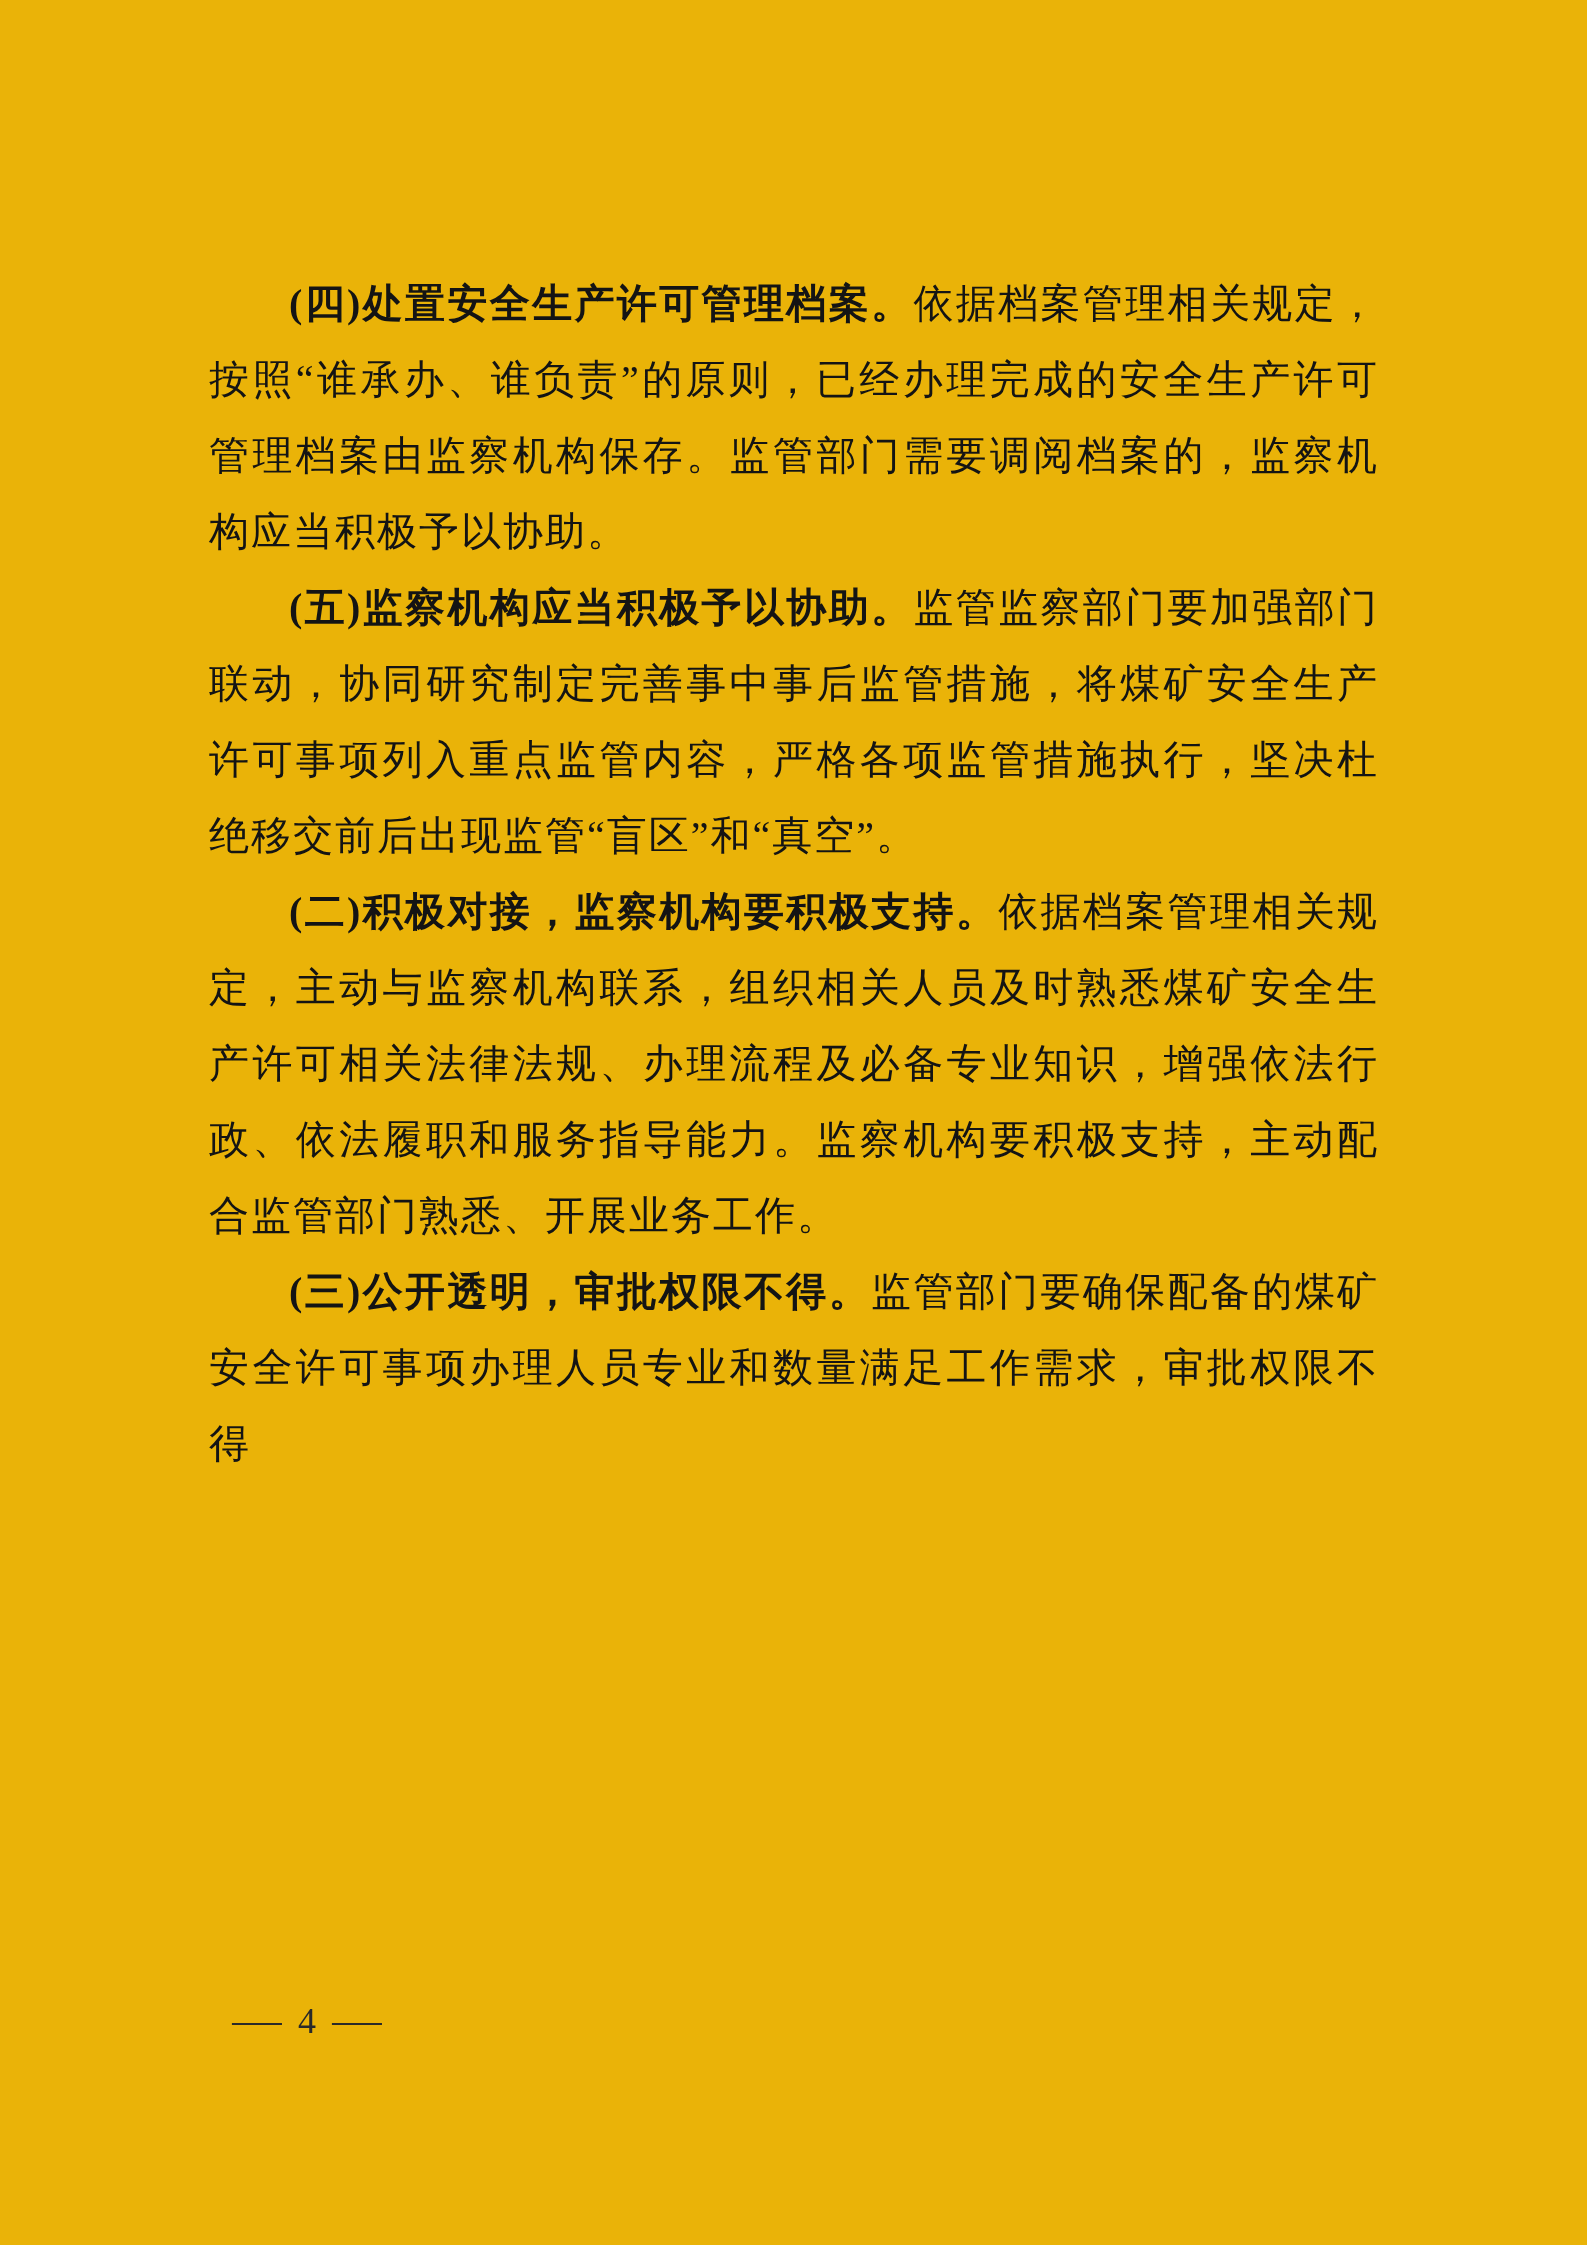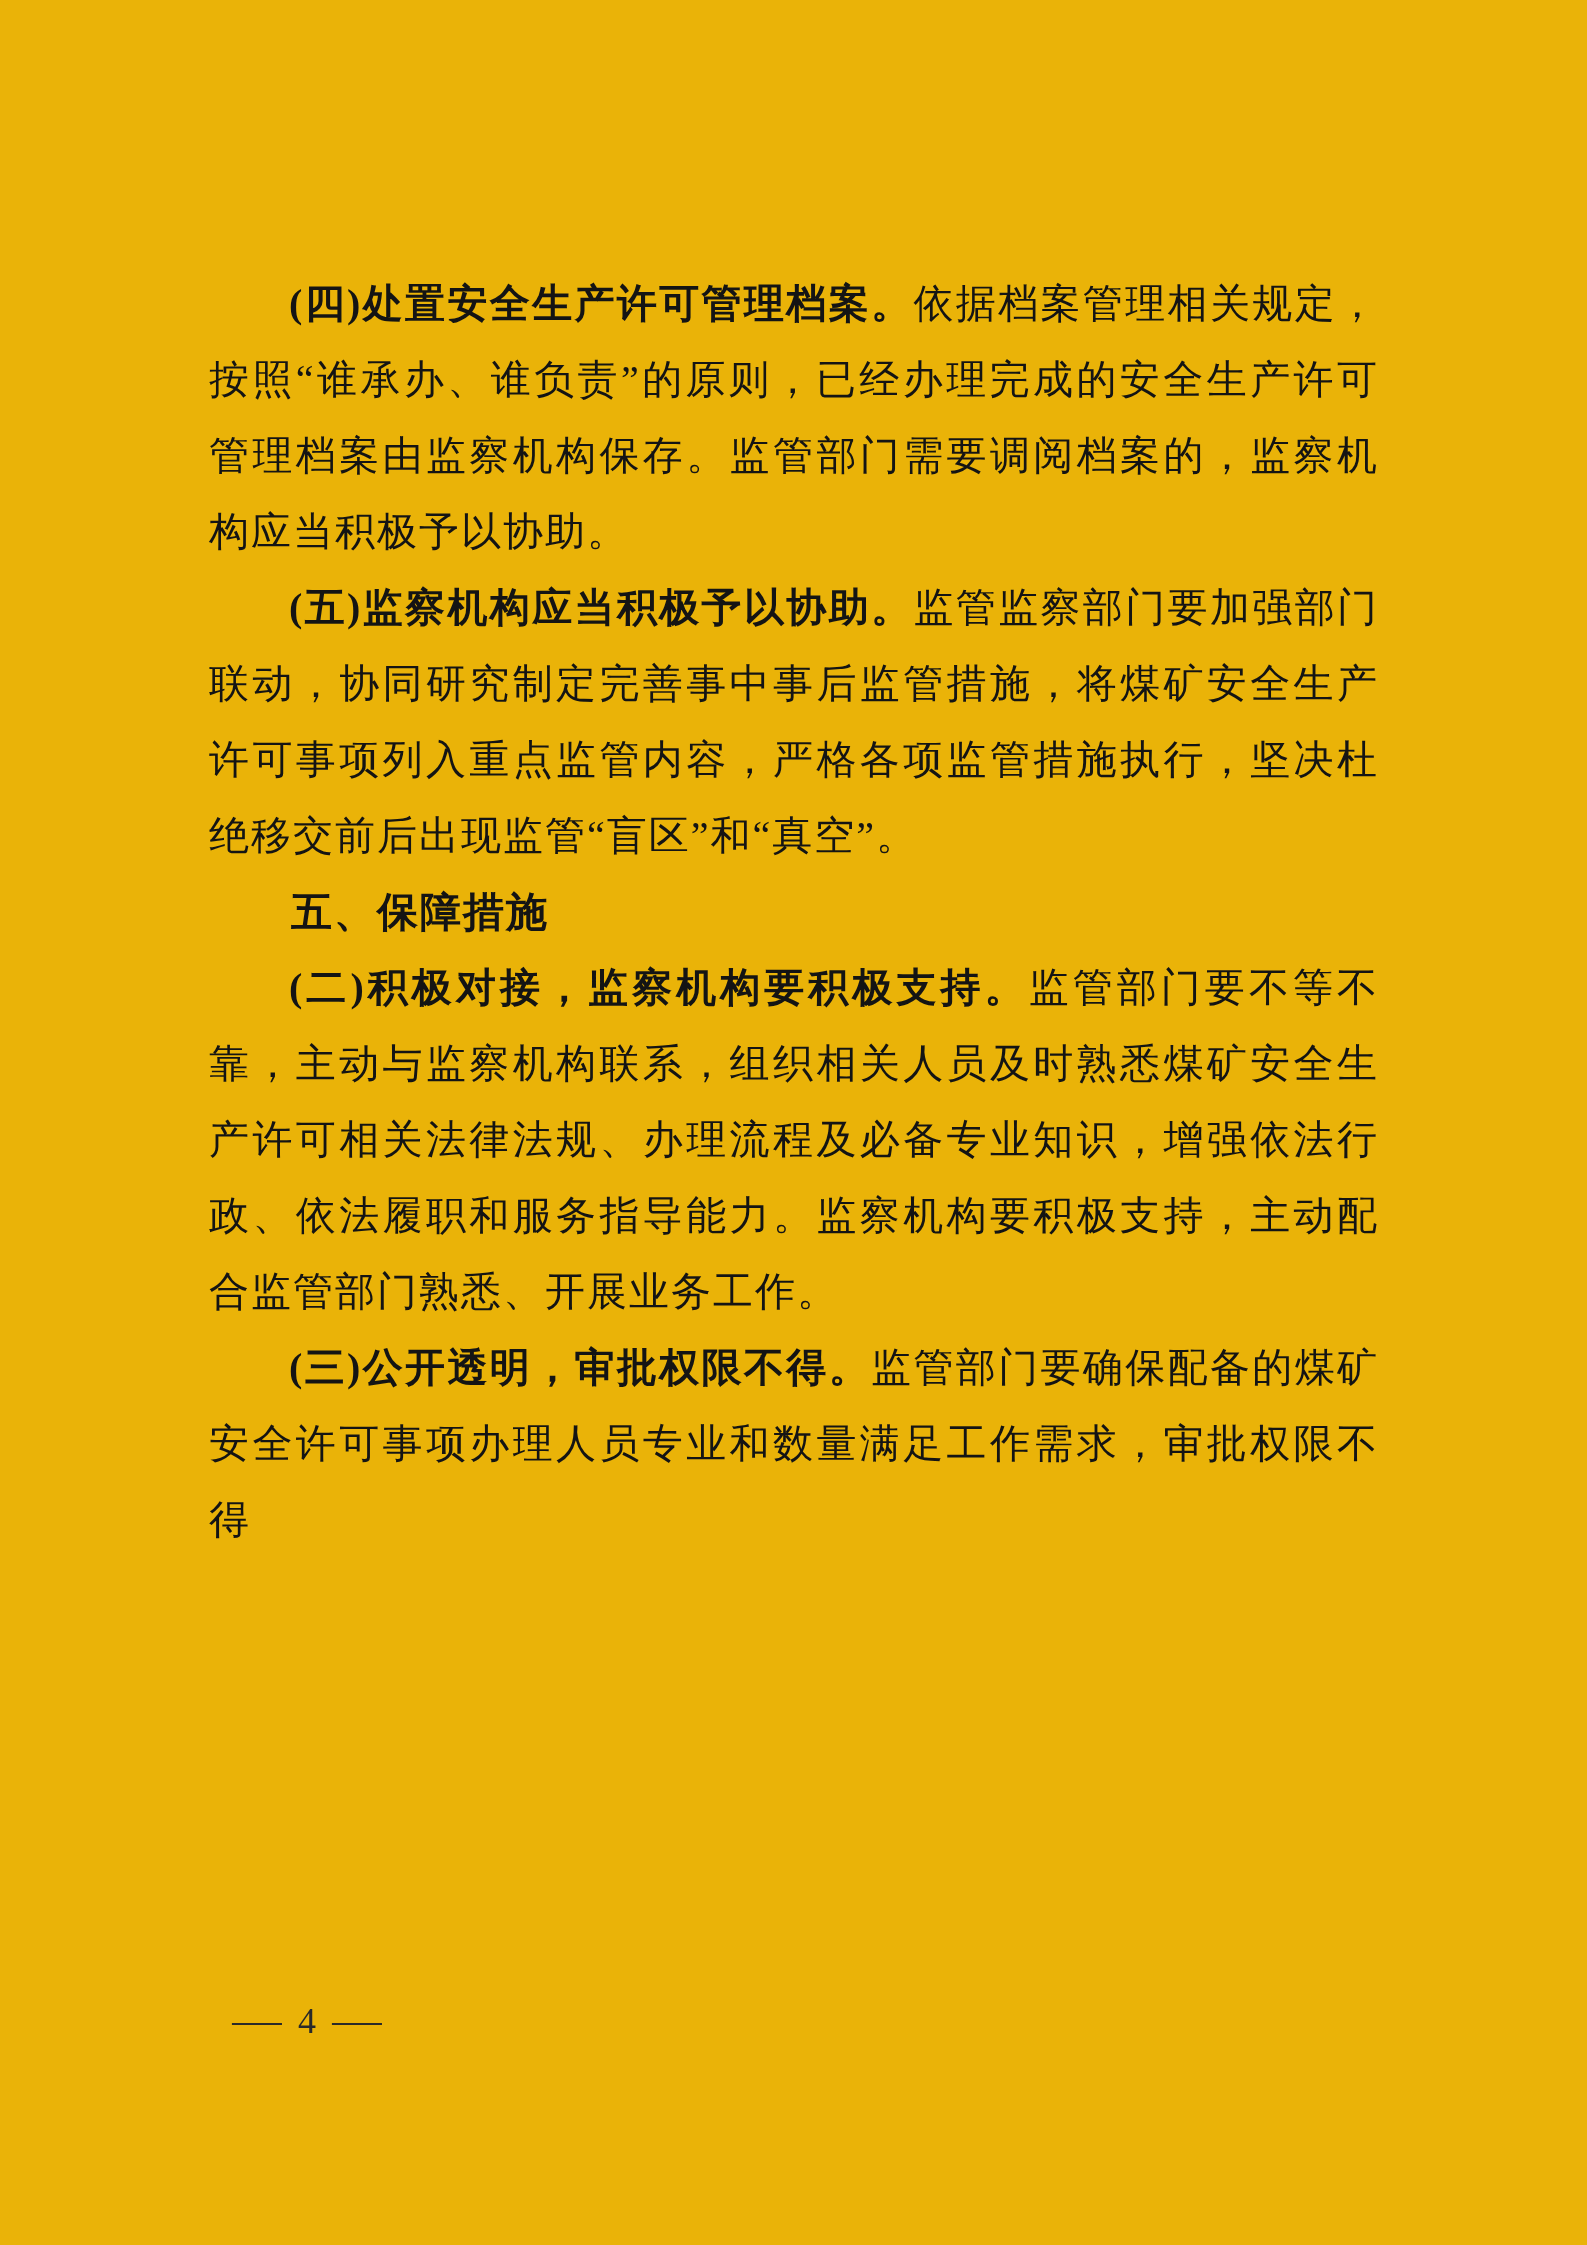--- a/index.html
+++ b/index.html
@@ -66,23 +66,22 @@
 </head>
 <body>
 
 <div class="page">
   <div class="content">
 
     <p class="para"><span class="lead">(四)处置安全生产许可管理档案。</span><span class="body-text">依据档案管理相关规定，按照“谁承办、谁负责”的原则，已经办理完成的安全生产许可管理档案由监察机构保存。监管部门需要调阅档案的，监察机构应当积极予以协助。</span></p>
 
     <p class="para"><span class="lead">(五)监察机构应当积极予以协助。</span><span class="body-text">监管监察部门要加强部门联动，协同研究制定完善事中事后监管措施，将煤矿安全生产许可事项列入重点监管内容，严格各项监管措施执行，坚决杜绝移交前后出现监管“盲区”和“真空”。</span></p>
 
-    <h2 class="heading">五、保障措施</h2>
 
 
-    <p class="para"><span class="lead">(二)积极对接，监察机构要积极支持。</span><span class="body-text">监管部门要不等不靠，主动与监察机构联系，组织相关人员及时熟悉煤矿安全生产许可相关法律法规、办理流程及必备专业知识，增强依法行政、依法履职和服务指导能力。监察机构要积极支持，主动配合监管部门熟悉、开展业务工作。</span></p>
+    <p class="para"><span class="lead">(二)积极对接，监察机构要积极支持。</span><span class="body-text">依据档案管理相关规定，主动与监察机构联系，组织相关人员及时熟悉煤矿安全生产许可相关法律法规、办理流程及必备专业知识，增强依法行政、依法履职和服务指导能力。监察机构要积极支持，主动配合监管部门熟悉、开展业务工作。</span></p>
 
     <p class="para"><span class="lead">(三)公开透明，审批权限不得。</span><span class="body-text">监管部门要确保配备的煤矿安全许可事项办理人员专业和数量满足工作需求，审批权限不得</span></p>
 
   </div>
 
   <div class="footer"><span class="dash">—</span><span class="num">4</span><span class="dash">—</span></div>
 </div>
 
 </body></html>

